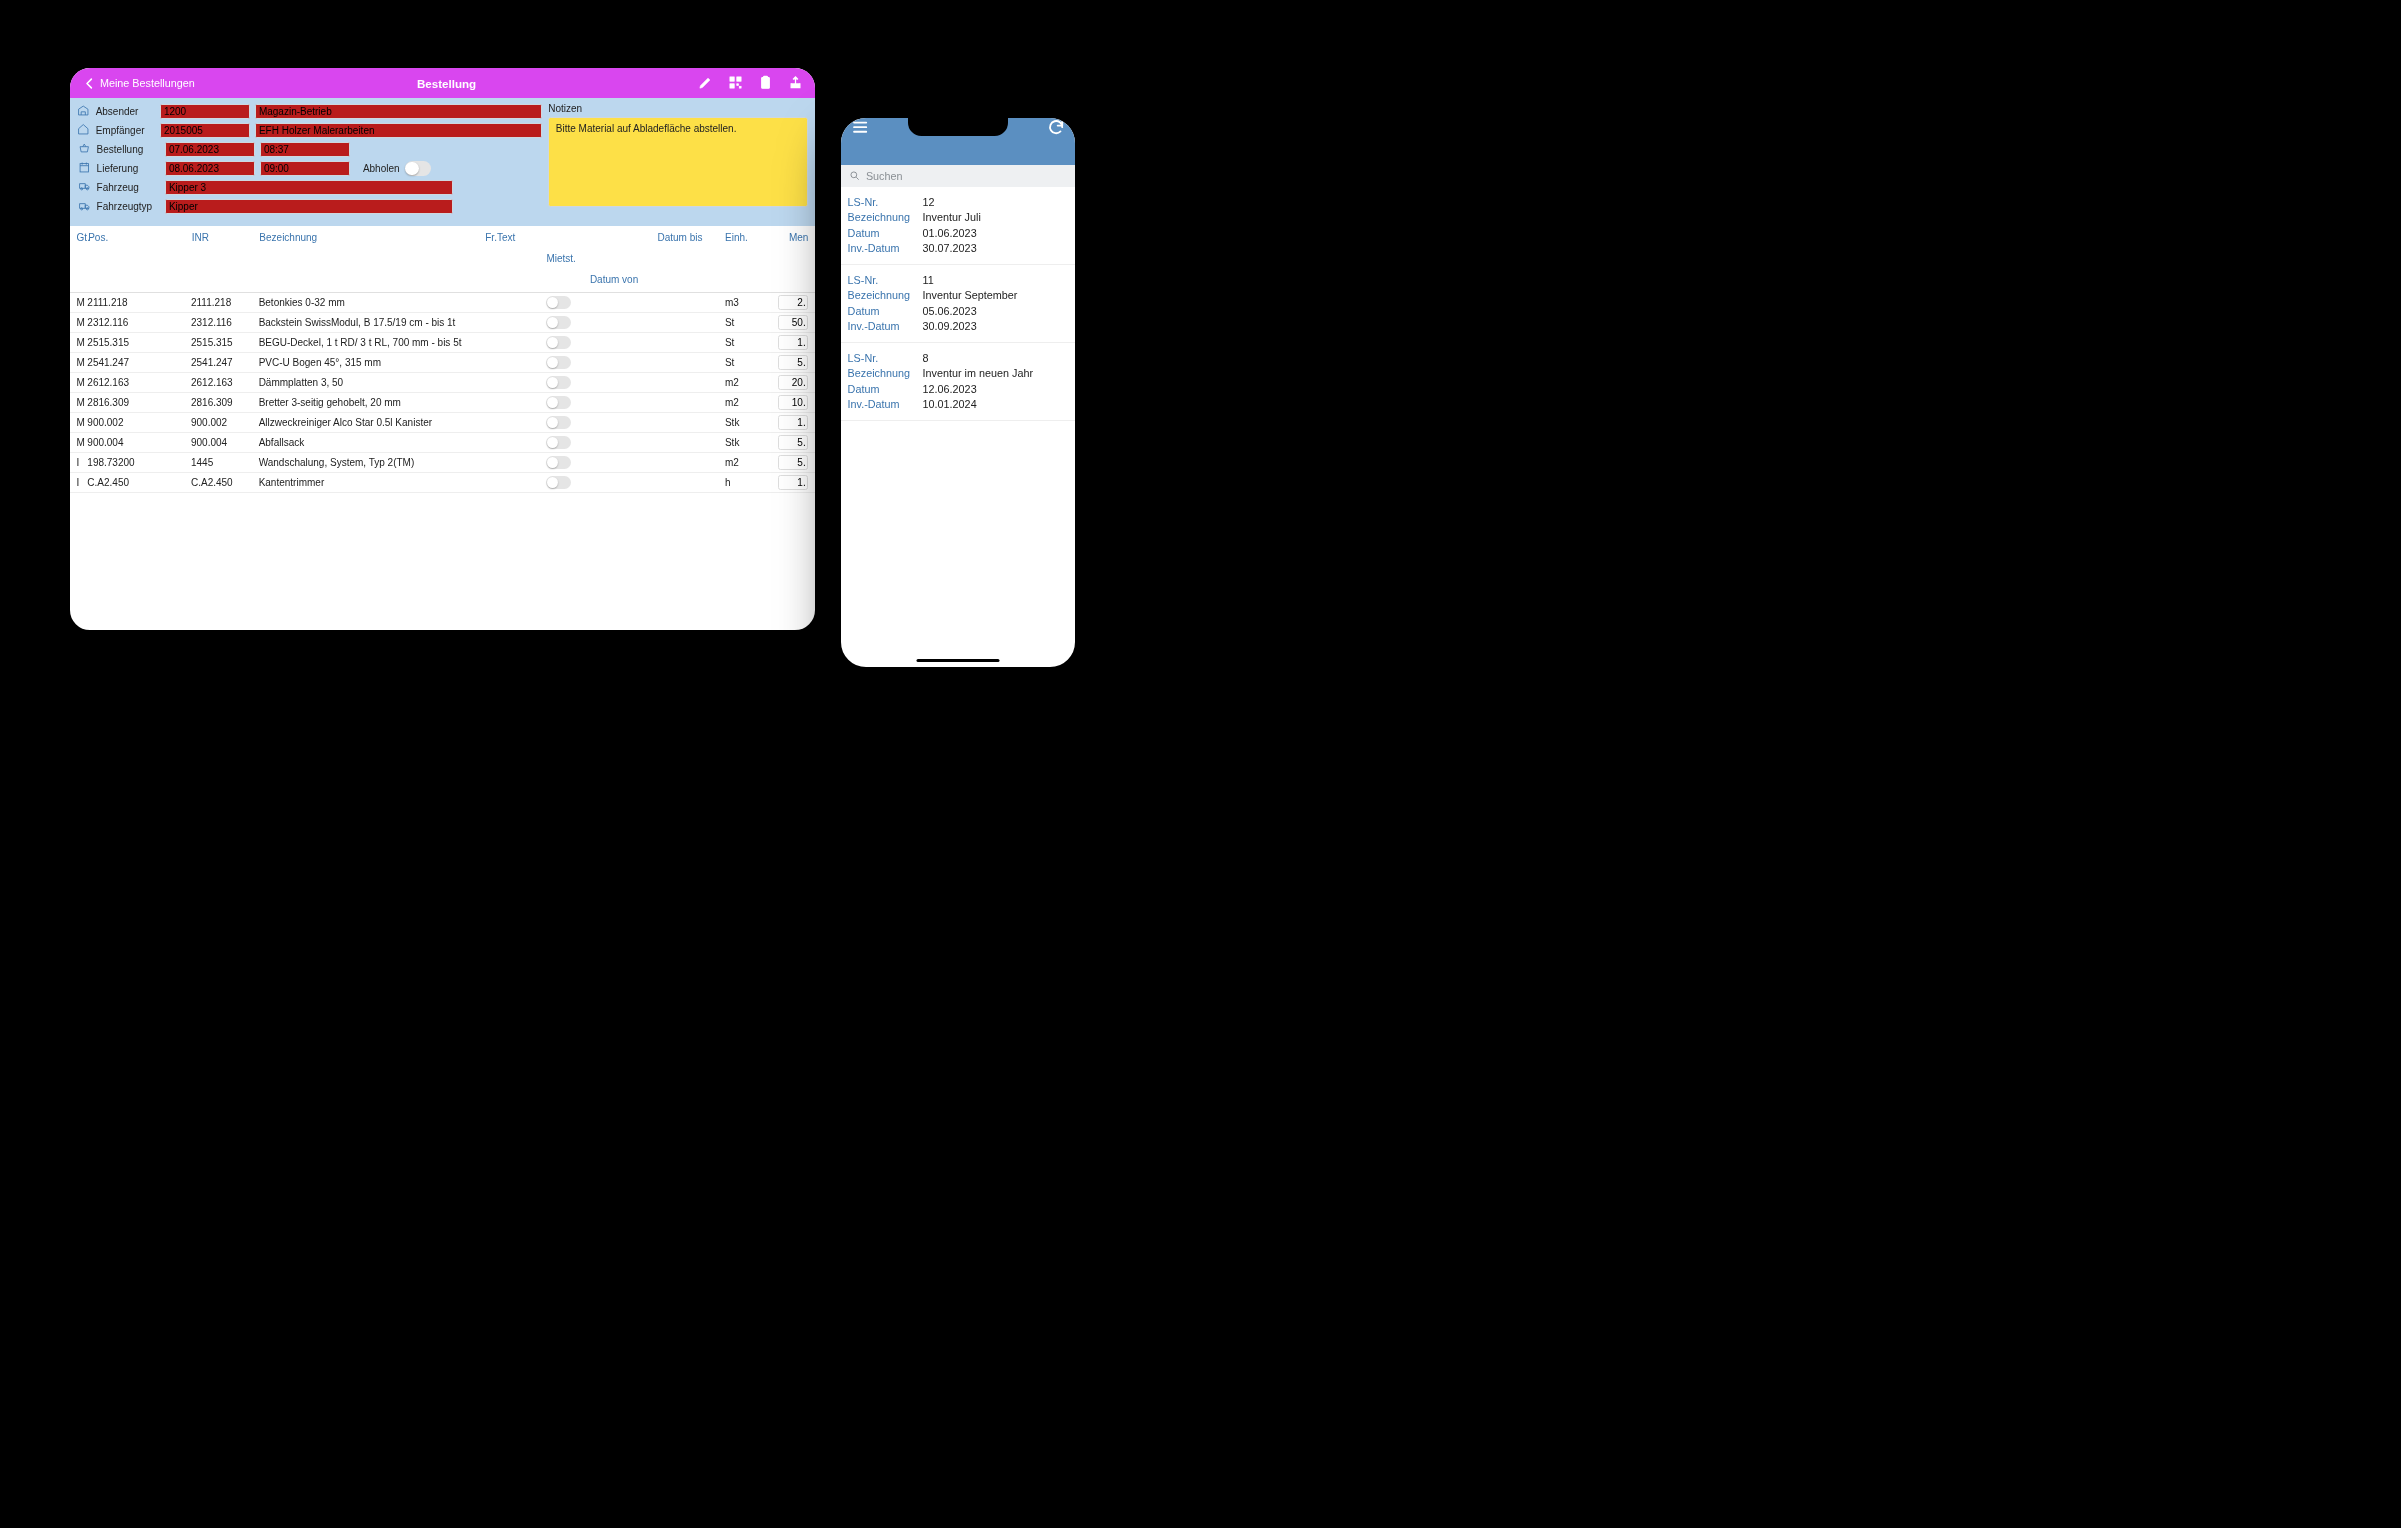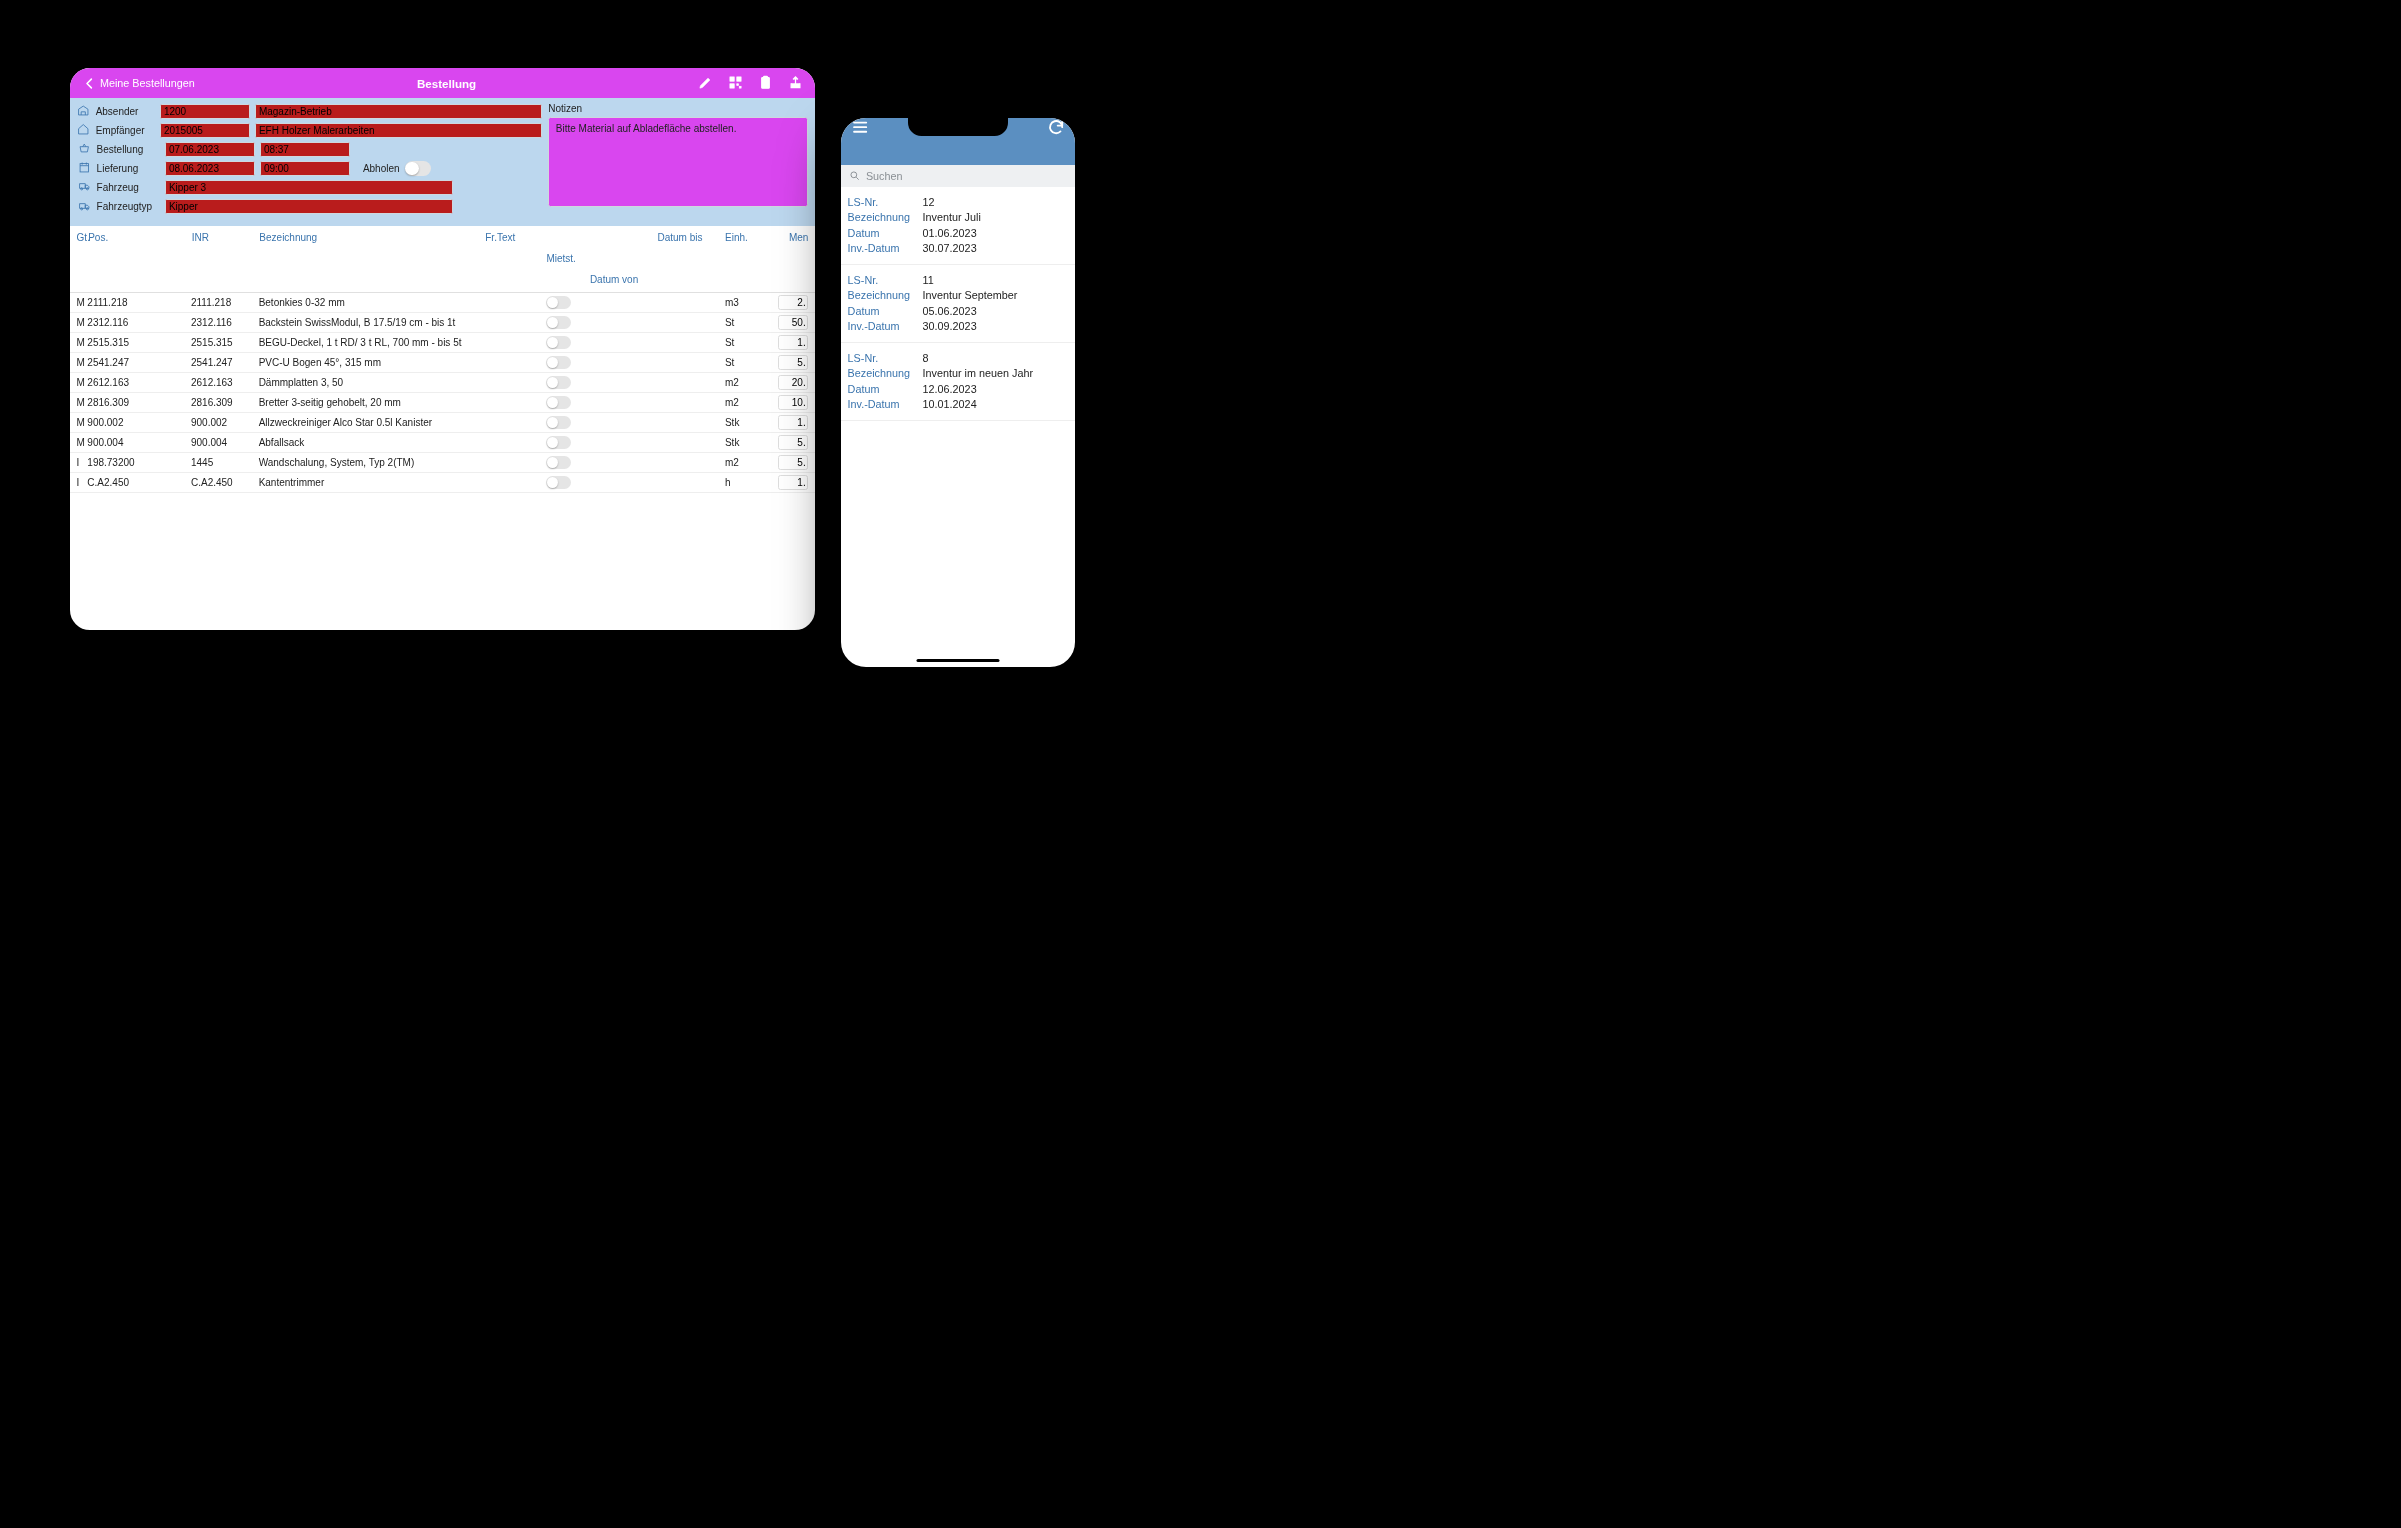--- a/index.html
+++ b/index.html
@@ -87,21 +87,21 @@
     content: "";
     position: absolute;
     width: 13.3px; height: 13.3px;
     background: #fff;
     border-radius: 50%;
     top: 0.8px; left: 0.8px;
     box-shadow: 0 0.8px 1.7px rgba(0,0,0,.3);
   }
   .notes-label { font-size: 10px; margin-bottom: 3.3px; display: block; }
   .notes-box {
-    background: #d946ef;
+    background: #fde047;
     border-radius: 2.5px;
     border: 0.8px solid #cfd7de;
     height: 90px;
     padding: 5px 6.6px;
     font-size: 10px;
   }
 
   .t-theader {
     display: flex;
     border-bottom: 0.8px solid #e0e0e0;

